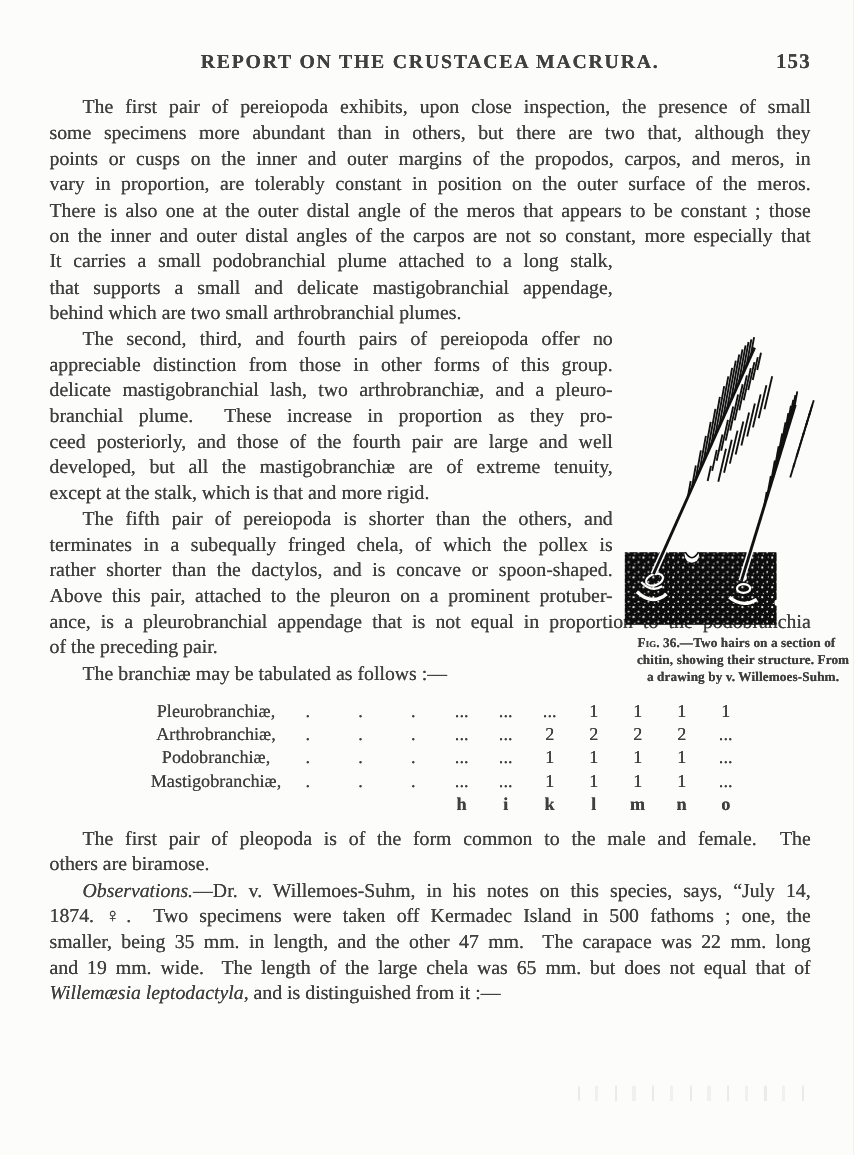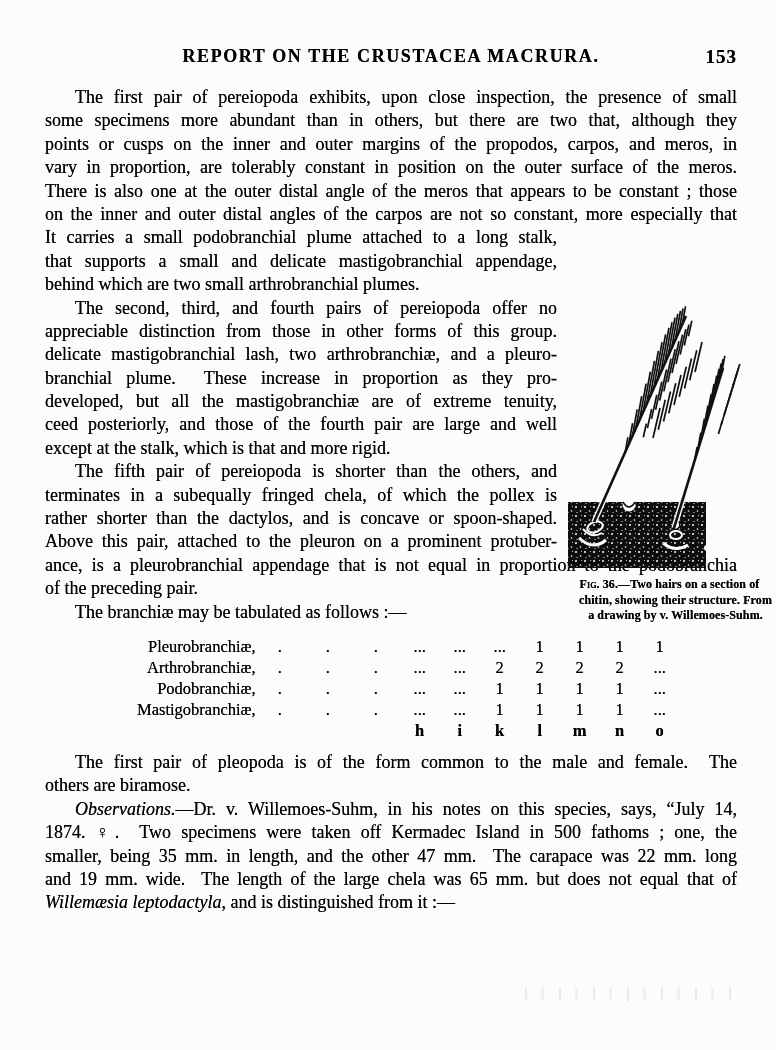--- a/index.html
+++ b/index.html
@@ -3,21 +3,21 @@
 <meta charset="utf-8">
 <style>
   html,body{margin:0;padding:0;background:#e8e8e6;}
   .page{
     position:relative;
     width:776px;height:1050px;
     margin:0 auto;
     background:#fcfcfb;
     overflow:hidden;
     font-family:"Liberation Serif","DejaVu Serif",serif;
-    color:#000000;
+    color:#404040;
     text-shadow:0 0 .4px rgba(25,25,25,.85);
   }
   
   .hdr{position:absolute;top:46px;left:45px;width:692px;height:22px;}
   .hdr .title{
     display:block;text-align:center;
     font-size:18px;letter-spacing:1.6px;font-weight:700;
   }
   .hdr .pageno{
     position:absolute;right:0;top:0;
@@ -40,21 +40,21 @@
   .it{font-style:italic;}
   
   table.btable{
     border-collapse:collapse;table-layout:fixed;
     margin:12px 0 10px 92px;
   }
   .btable td{
     padding:0;height:21px;text-align:center;
     font-size:16.5px;line-height:21px;vertical-align:middle;
   }
-  .btable td.lbl{width:100px;text-align:right;}
+  .btable td.lbl{width:100px;text-align:center;}
   .btable td.dot{width:48px;}
   .btable td.val{width:40px;}
   .btable tr.letters td{font-weight:700;}
   
   .fig{position:absolute;left:565px;top:298px;width:197px;margin:0;}
   .fig svg{display:block;}
   .caption{
     margin-top:7px;width:197px;
     font-size:12px;line-height:15.6px;font-weight:700;
     text-align:center;
@@ -93,22 +93,22 @@
     <div class="para narrow">
         <div class="tline">It carries a small podobranchial plume attached to a long stalk,</div>
         <div class="tline">that supports a small and delicate mastigobranchial appendage,</div>
         <div class="tline last">behind which are two small arthrobranchial plumes.</div>
       </div>
     <div class="para narrow indent">
         <div class="tline">The second, third, and fourth pairs of pereiopoda offer no</div>
         <div class="tline">appreciable distinction from those in other forms of this group.</div>
         <div class="tline">delicate mastigobranchial lash, two arthrobranchiæ, and a pleuro-</div>
         <div class="tline">branchial plume.  These increase in proportion as they pro-</div>
+        <div class="tline">ceed posteriorly, and those of the fourth pair are large and well</div>
         <div class="tline">developed, but all the mastigobranchiæ are of extreme tenuity,</div>
-        <div class="tline">ceed posteriorly, and those of the fourth pair are large and well</div>
         <div class="tline last">except at the stalk, which is that and more rigid.</div>
       </div>
     <div class="para narrow indent justify-all">
         <div class="tline">The fifth pair of pereiopoda is shorter than the others, and</div>
         <div class="tline">terminates in a subequally fringed chela, of which the pollex is</div>
         <div class="tline">rather shorter than the dactylos, and is concave or spoon-shaped.</div>
         <div class="tline last">Above this pair, attached to the pleuron on a prominent protuber-</div>
       </div>
     <div class="para">
         <div class="tline">ance, is a pleurobranchial appendage that is not equal in proportion to the podobranchia</div>

